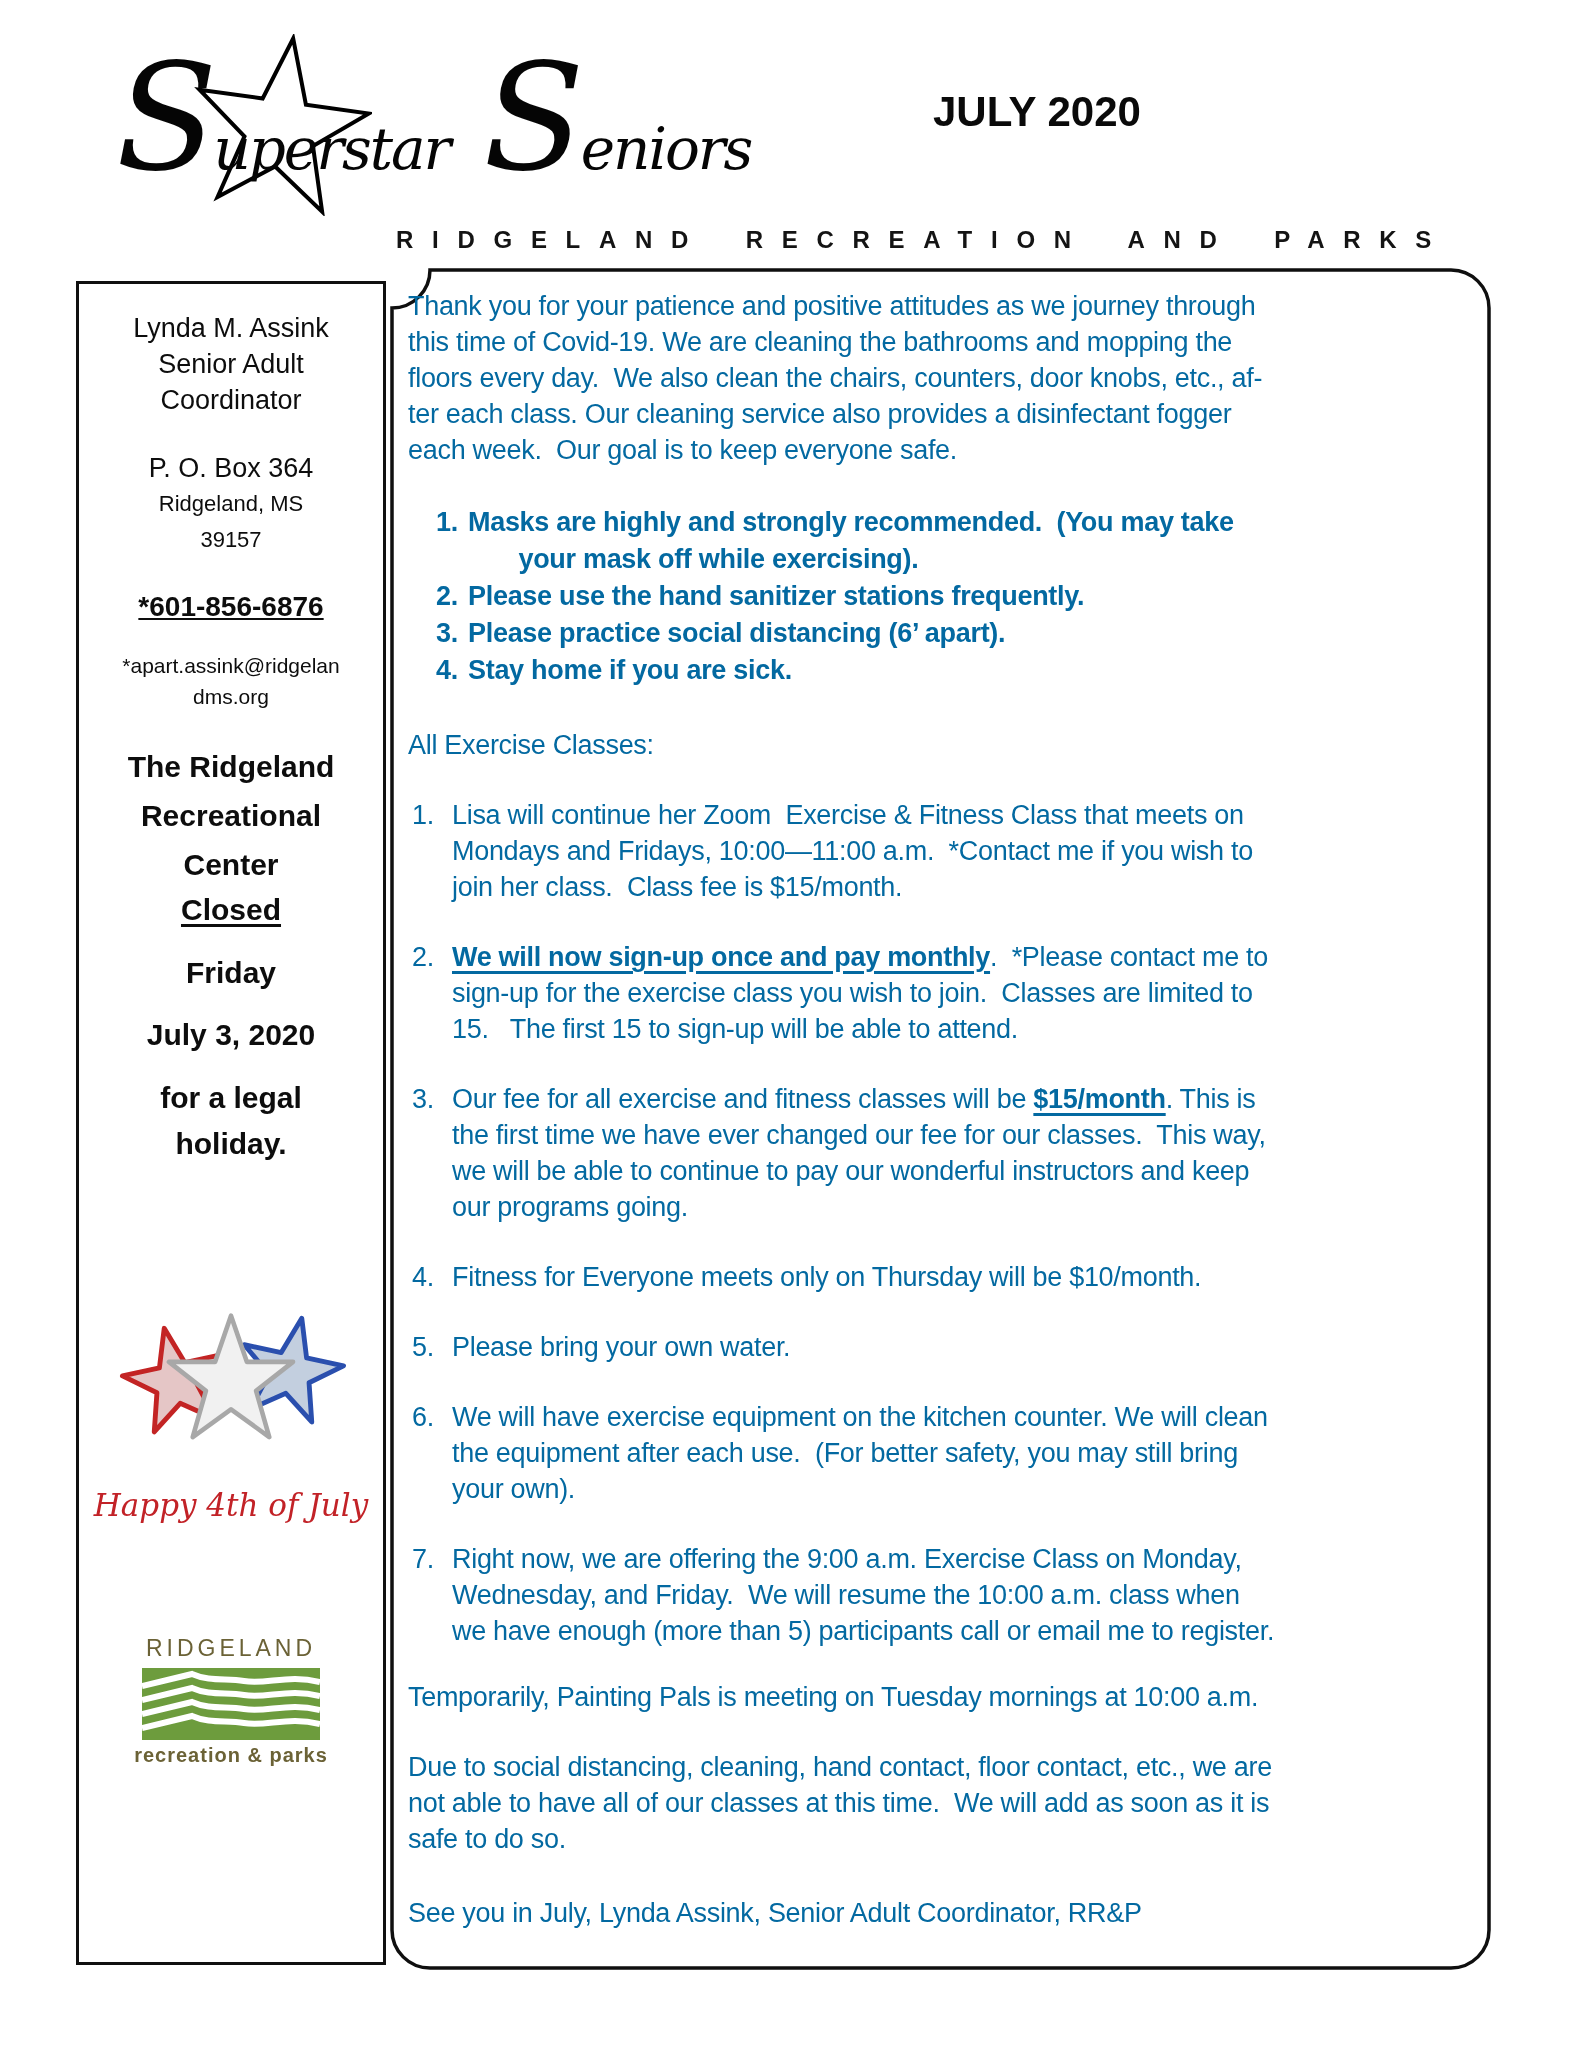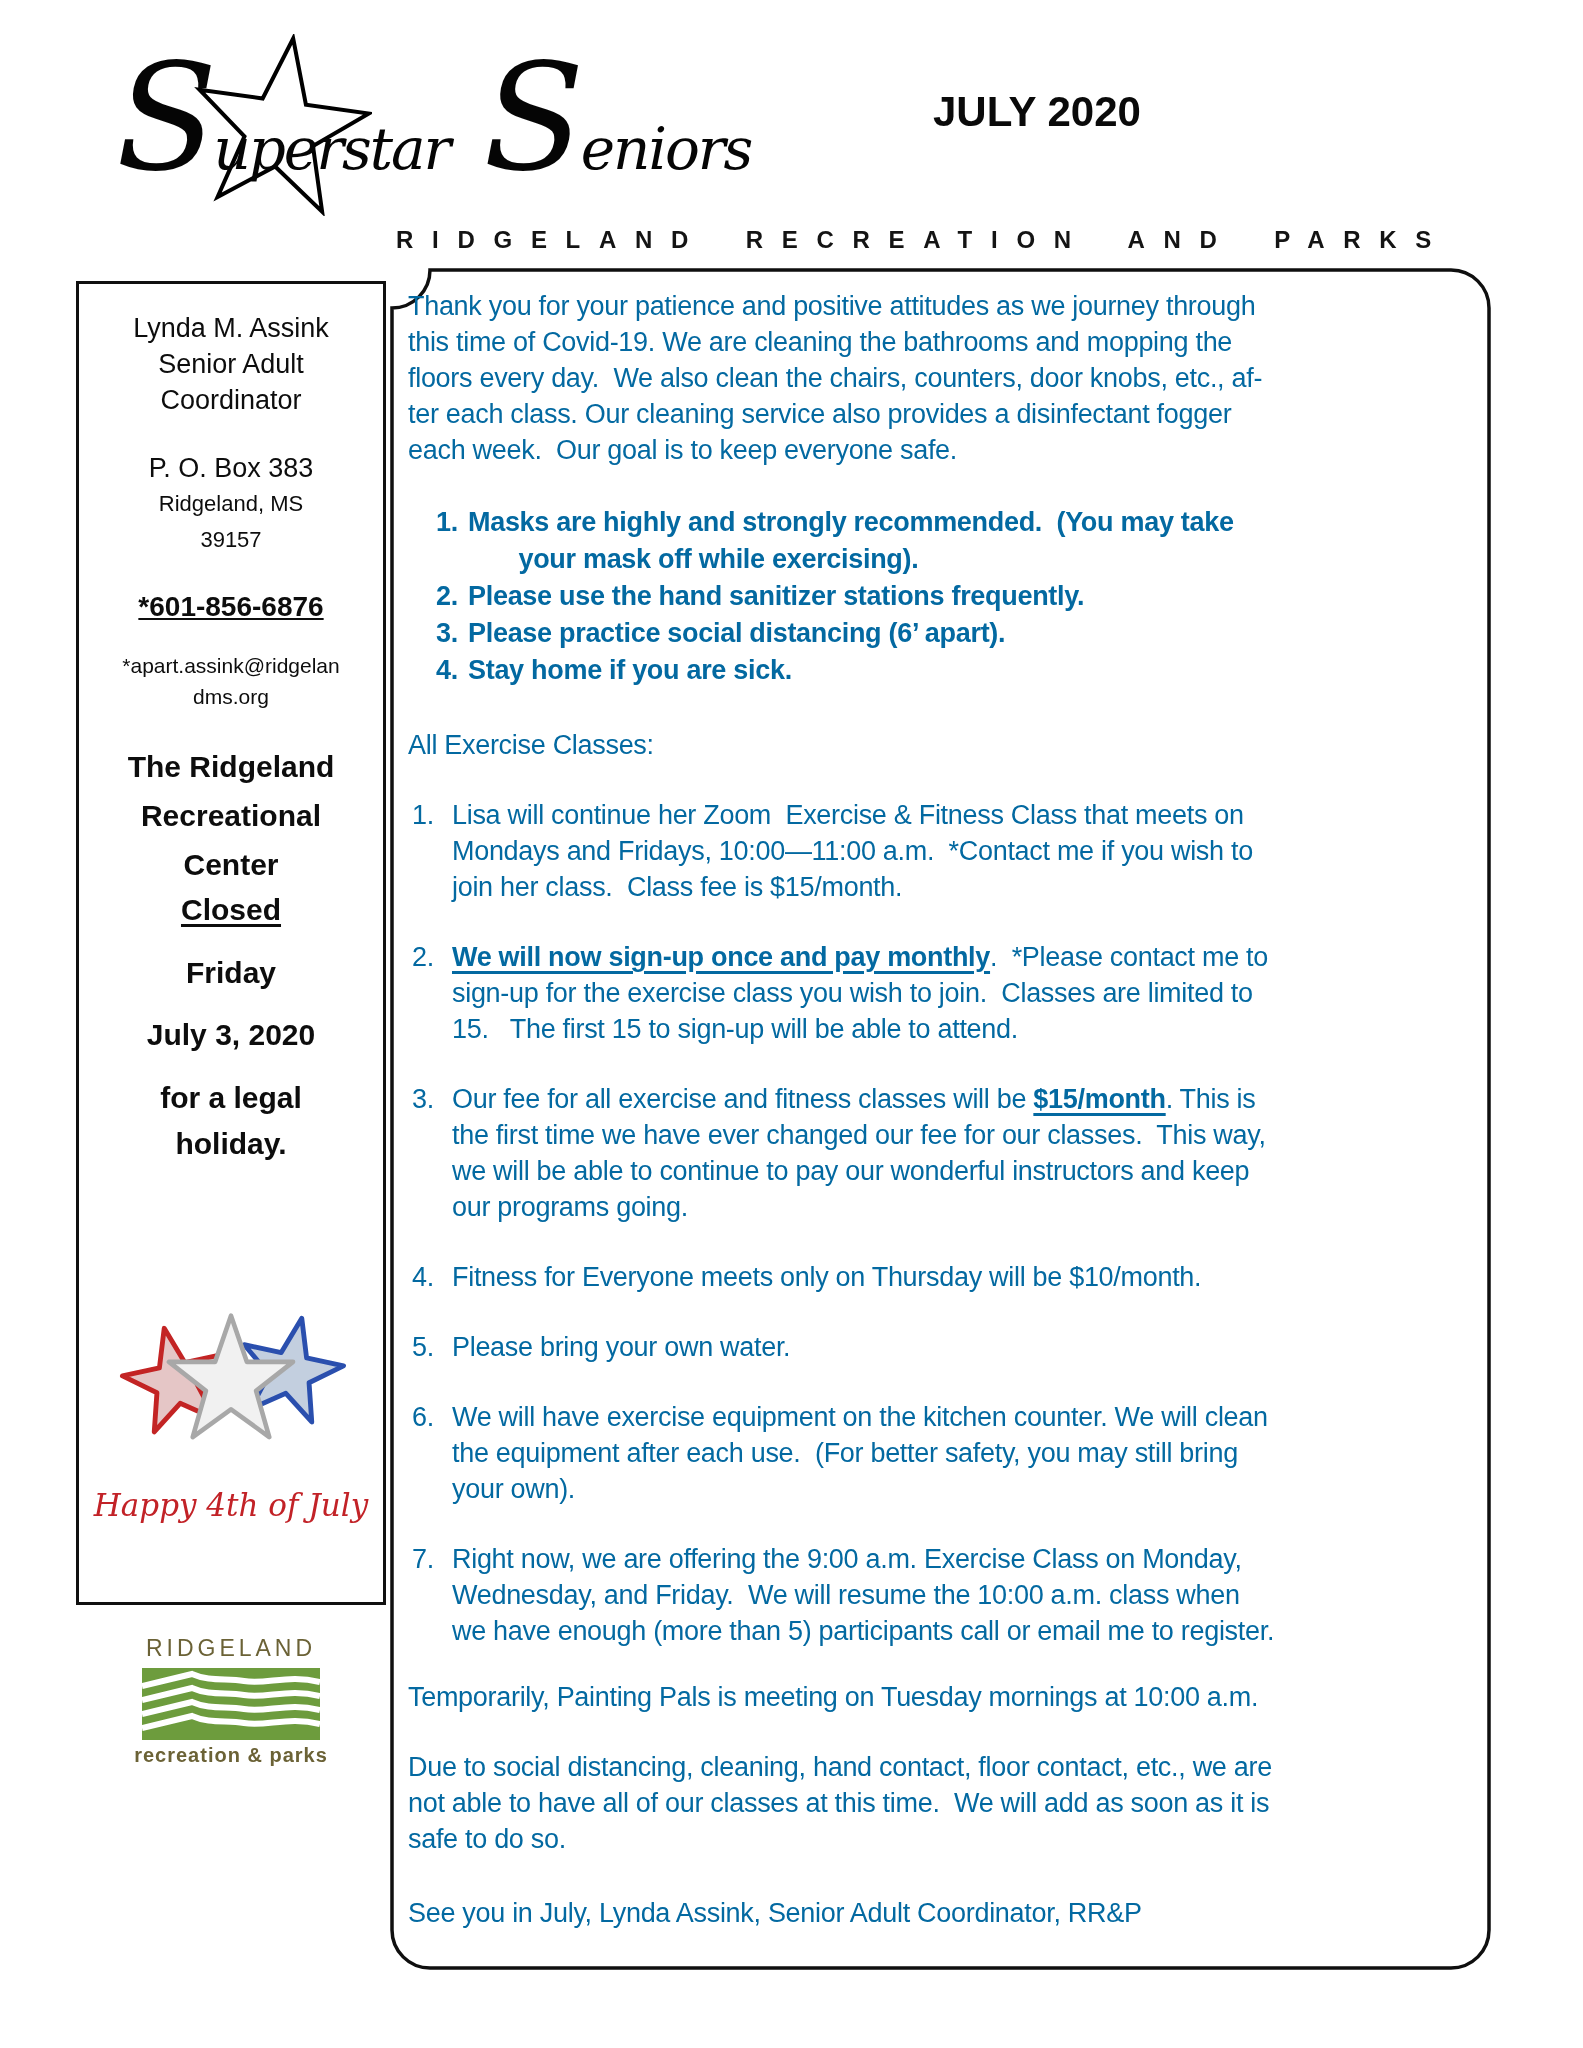--- a/index.html
+++ b/index.html
@@ -20,21 +20,21 @@
   .issue-date{
     position:absolute; left:933px; top:88px;
     font-weight:700; font-size:42px; letter-spacing:0px; color:#0a0a0a; white-space:nowrap;
   }
   .org-subtitle{
     position:absolute; left:396px; top:226px; white-space:nowrap;
     font-weight:700; font-size:24px; letter-spacing:0.78em; word-spacing:0.55em; color:#141414;
   }
   
   .sidebar{
-    position:absolute; left:76px; top:281px; width:310px; height:1324px;
+    position:absolute; left:76px; top:281px; width:310px; height:1684px;
     border:3px solid #101010; box-sizing:border-box; background:#fff;
     text-align:center; color:#0d0d0d;
   }
   .pre{white-space:pre-wrap;}
   .sb-name{margin-top:26px; font-size:27px; line-height:36px;}
   .sb-pobox{margin-top:32px; font-size:27px; line-height:36px;}
   .sb-city{font-size:22px; line-height:36px;}
   .sb-phone{margin-top:30px; font-size:28px; line-height:38px; font-weight:700;text-decoration:underline;}
   .sb-email{margin-top:24px; font-size:21px; line-height:31px;}
   .sb-center{margin-top:30px; font-size:30px; line-height:49px; font-weight:700;}
@@ -82,21 +82,21 @@
   <div class="masthead">
     <span class="t-cap">S</span><span class="t-rest">uperstar</span><span class="t-cap t-word2">S</span><span class="t-rest">eniors</span>
   </div>
   <div class="issue-date">JULY 2020</div>
   <div class="org-subtitle">RIDGELAND RECREATION AND PARKS</div>
 
   <div class="sidebar">
     <div class="sb-name pre">Lynda M. Assink
 Senior Adult
 Coordinator</div>
-    <div class="sb-pobox">P. O. Box 383</div>
+    <div class="sb-pobox">P. O. Box 364</div>
     <div class="sb-city pre">Ridgeland, MS
 39157</div>
     <div class="sb-phone">*601-856-6876</div>
     <div class="sb-email pre">*apart.assink@ridgelan
 dms.org</div>
     <div class="sb-center pre">The Ridgeland
 Recreational
 Center</div>
     <div class="sb-closed">Closed</div>
     <div class="sb-friday">Friday</div>

